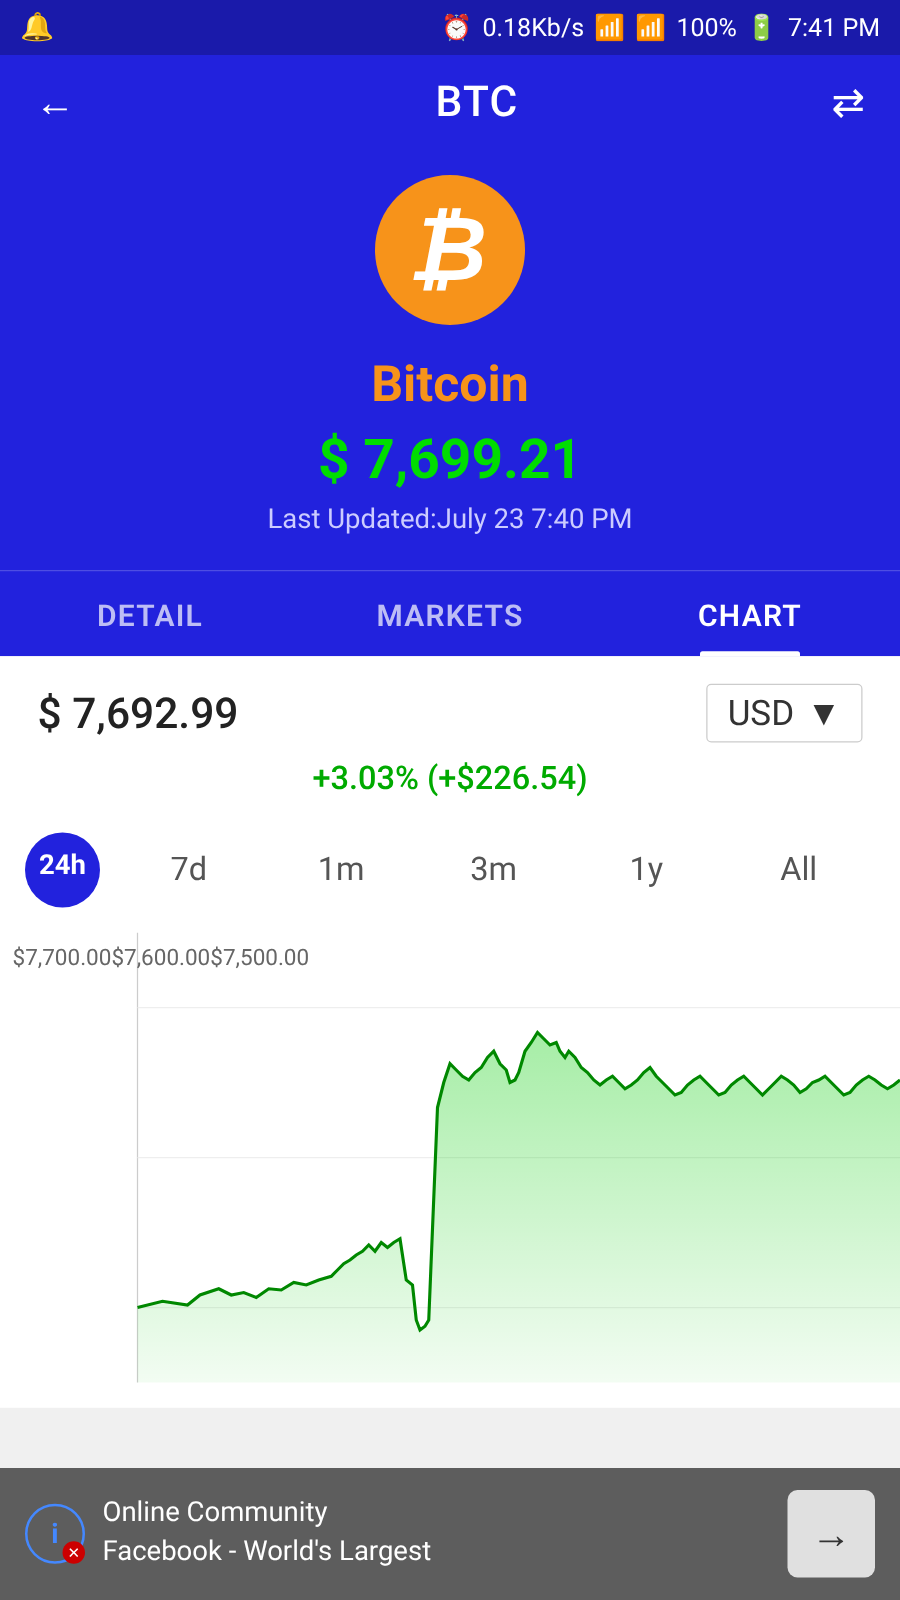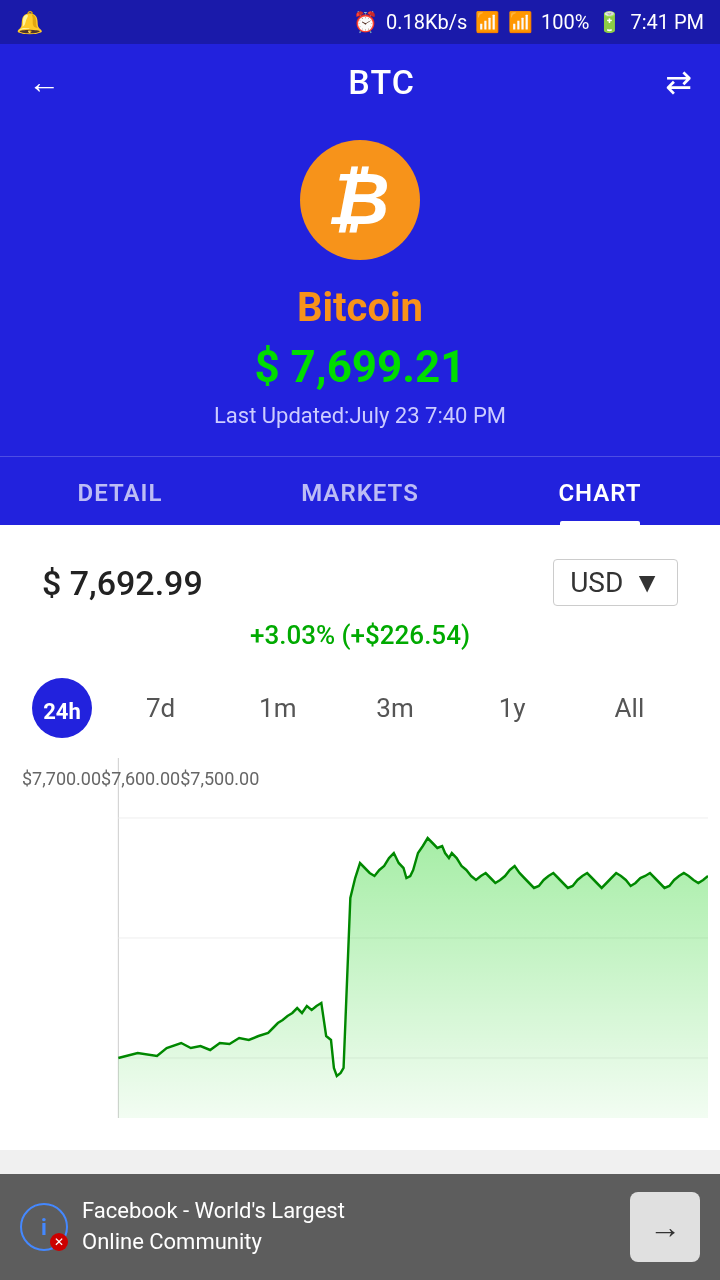--- a/index.html
+++ b/index.html
@@ -111,21 +111,21 @@
       transform: translateX(-50%);
       width: 80px;
       height: 4px;
       background: white;
       border-radius: 2px 2px 0 0;
     }
 
     
     .chart-section {
       background: white;
-      padding: 12px;
+      padding: 0;
     }
 
     .price-row {
       display: flex;
       align-items: center;
       justify-content: space-between;
       padding: 22px 30px 10px 30px;
     }
     .current-price-display {
       font-size: 34px;
@@ -168,21 +168,21 @@
       cursor: pointer;
       border-radius: 50%;
     }
     .time-btn.active {
       background: #2222dd;
       color: white;
       border-radius: 50%;
       width: 60px;
       height: 60px;
       display: flex;
-      align-items: flex-end;
+      align-items: flex-start;
       justify-content: center;
       flex: 0 0 60px;
       margin-right: 10px;
       font-size: 22px;
       font-weight: bold;
     }
 
     
     .chart-container {
       width: 100%;
@@ -418,20 +418,20 @@
   </div>
 </div>
 
 <div class="ad-banner">
   <div class="ad-content">
     <div class="ad-icon-circle">
       <span class="ad-icon-i">i</span>
       <div class="ad-close">✕</div>
     </div>
     <div class="ad-text">
+      <div>Online Community</div>
       <div>Facebook - World's Largest</div>
-      <div>Online Community</div>
     </div>
   </div>
   <div class="ad-arrow">
     <span class="ad-arrow-symbol">→</span>
   </div>
 </div>
 
 </body></html>

